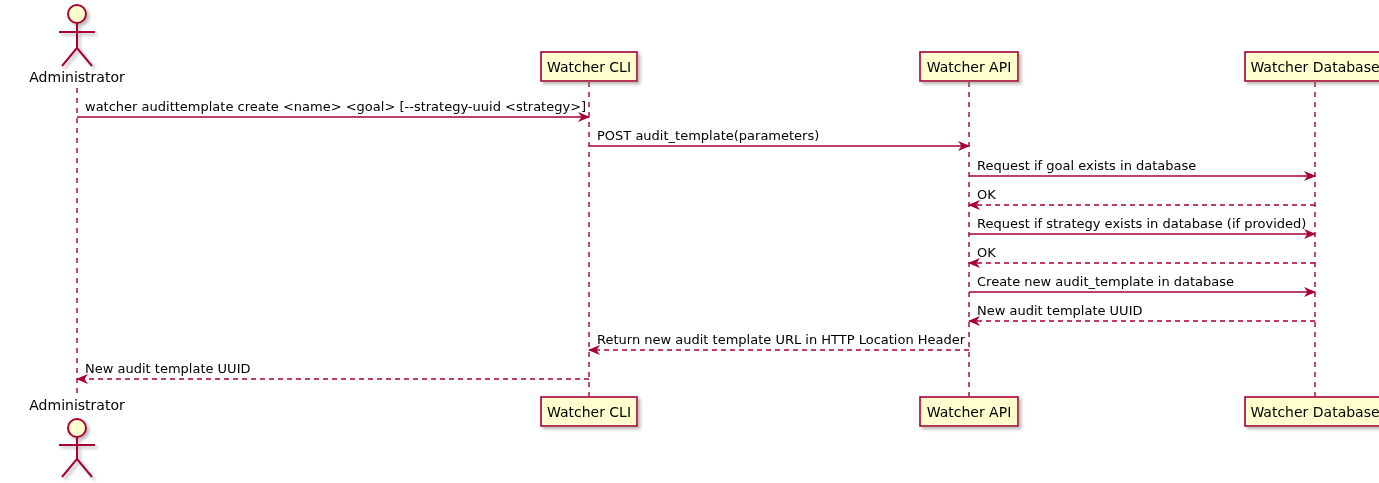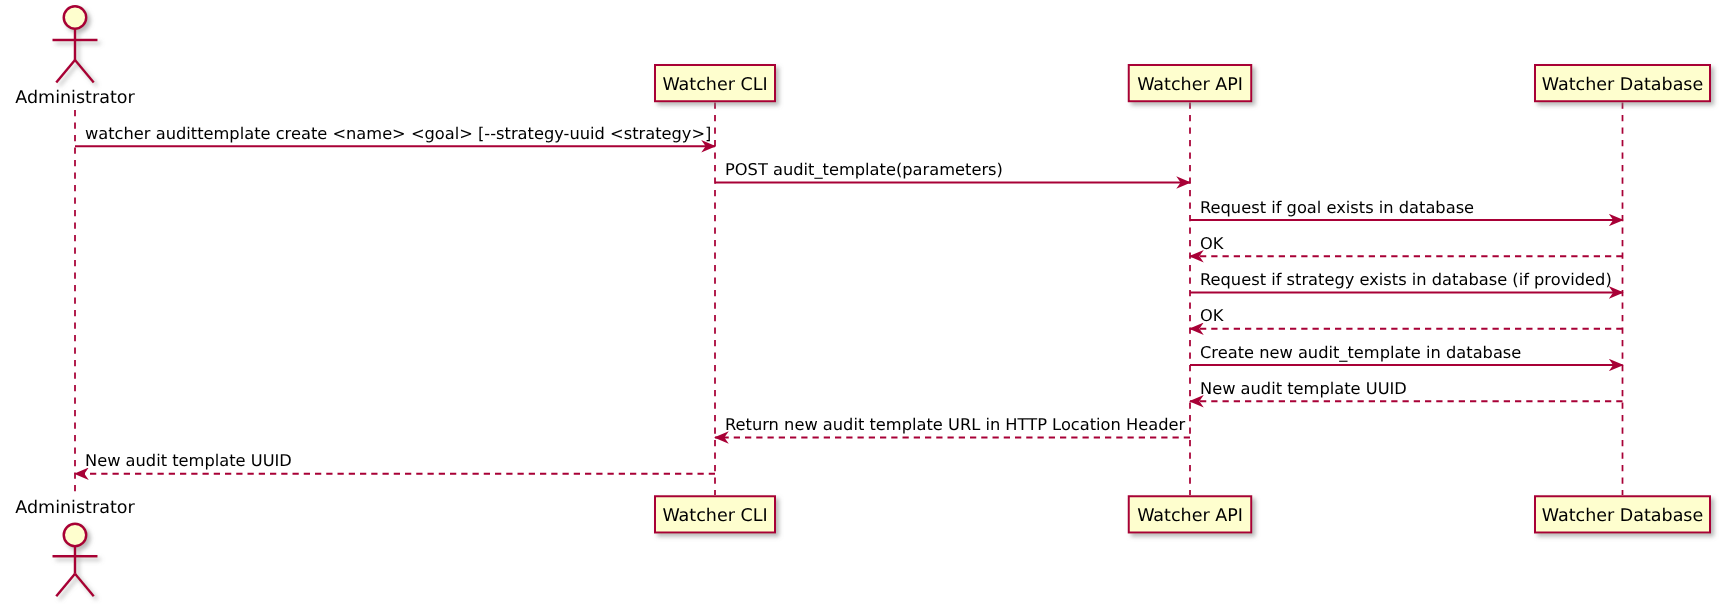--- a/index.html
+++ b/index.html
@@ -9,21 +9,21 @@
   }
   body {
     width: 1379px;
     height: 483px;
     font-family: "DejaVu Sans", sans-serif;
     position: relative;
     overflow: hidden;
   }
   #diagram-root {
     position: absolute;
-    left: 0; top: 0;
+    left: 17px; top: 0;
     width: 1326px;
     height: 483px;
   }
   svg#seq {
     position: absolute;
     left: 0; top: 0;
     width: 1379px;
     height: 483px;
     display: block;
   }

